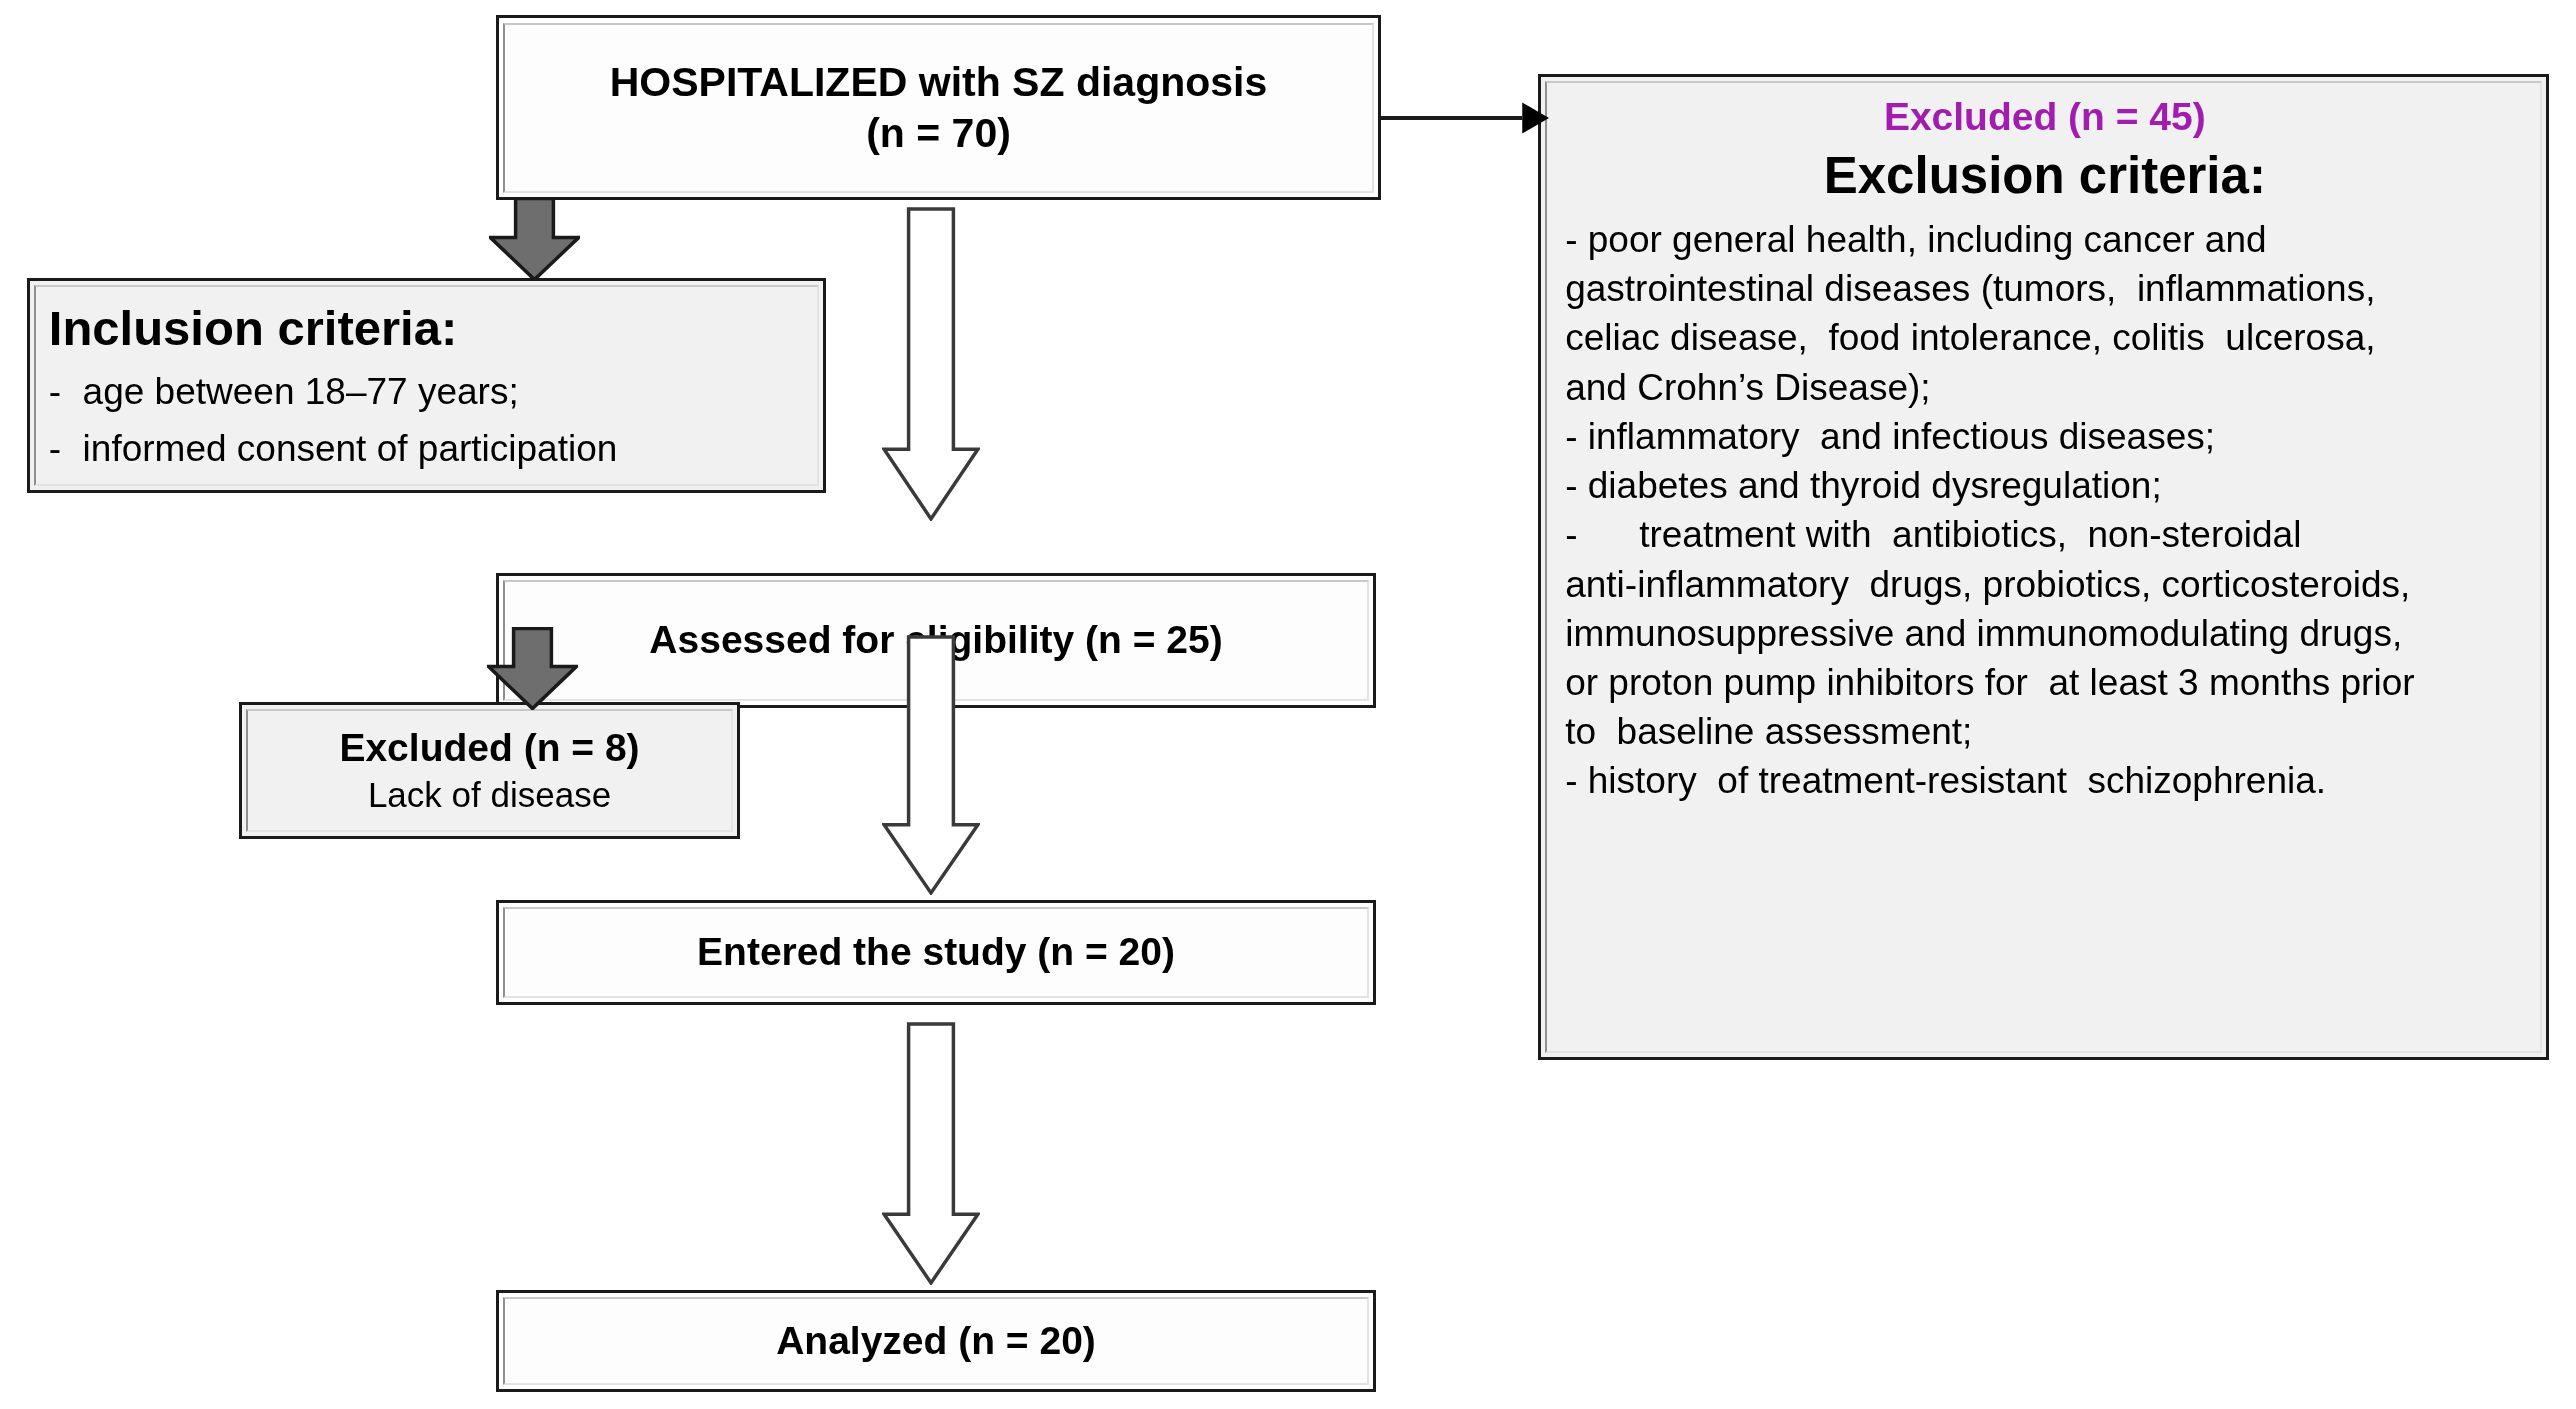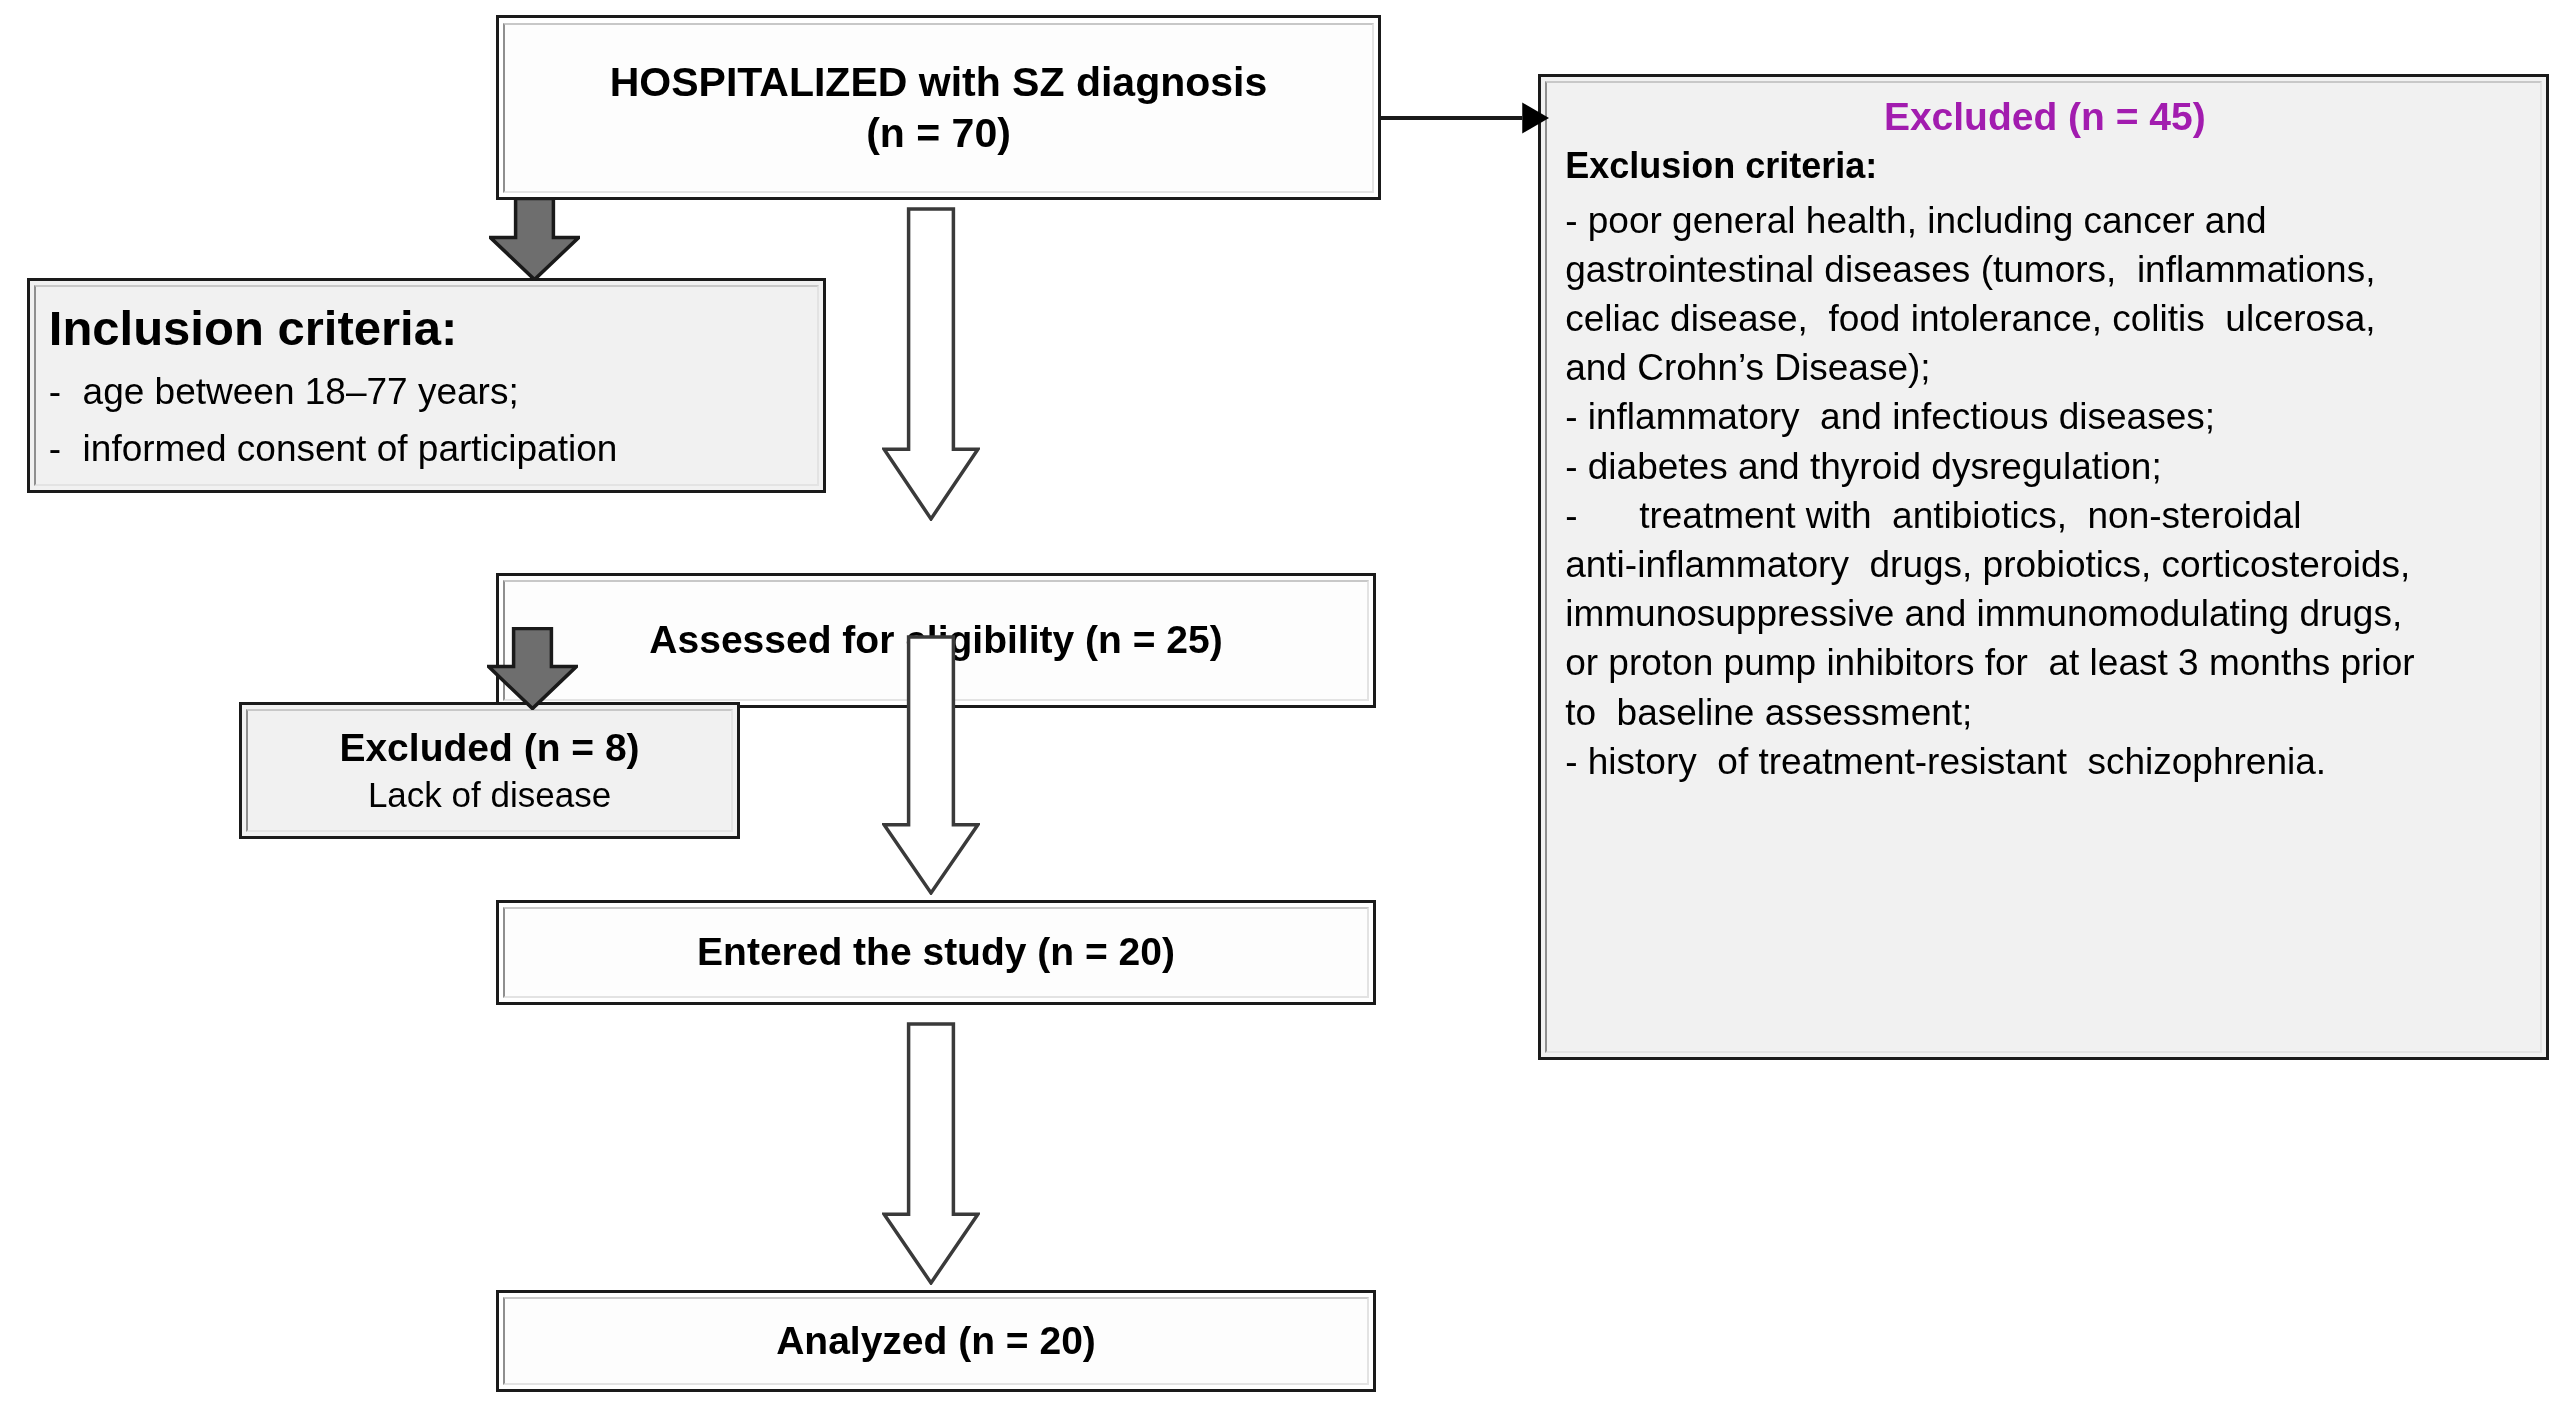--- a/index.html
+++ b/index.html
@@ -63,21 +63,21 @@
   #box-excluded-45 > .inner {
     justify-content: flex-start;
     align-items: stretch;
     padding: 11.2px 15.4px 11.2px 18px;
   }
   #box-excluded-45 .hdr {
     text-align: center; font-weight: bold; font-size: 39px;
     line-height: 1.18; margin-bottom: 2.8px; color:#a21caf;
   }
   #box-excluded-45 .subhdr {
-    text-align: left; font-weight: bold; font-size: 36px;
+    text-align: center; font-weight: bold; font-size: 51px;
     line-height: 1.3; margin-bottom: 5.6px; color:#000;
   }
   #box-excluded-45 .crit {
     text-align: left; font-weight: normal; font-size: 37px;
     line-height: 1.33; color:#000; white-space: pre-wrap;
   }
 
   #box-inclusion {
     left: 27px; top: 278px; width: 799px; height: 215px;
   }

